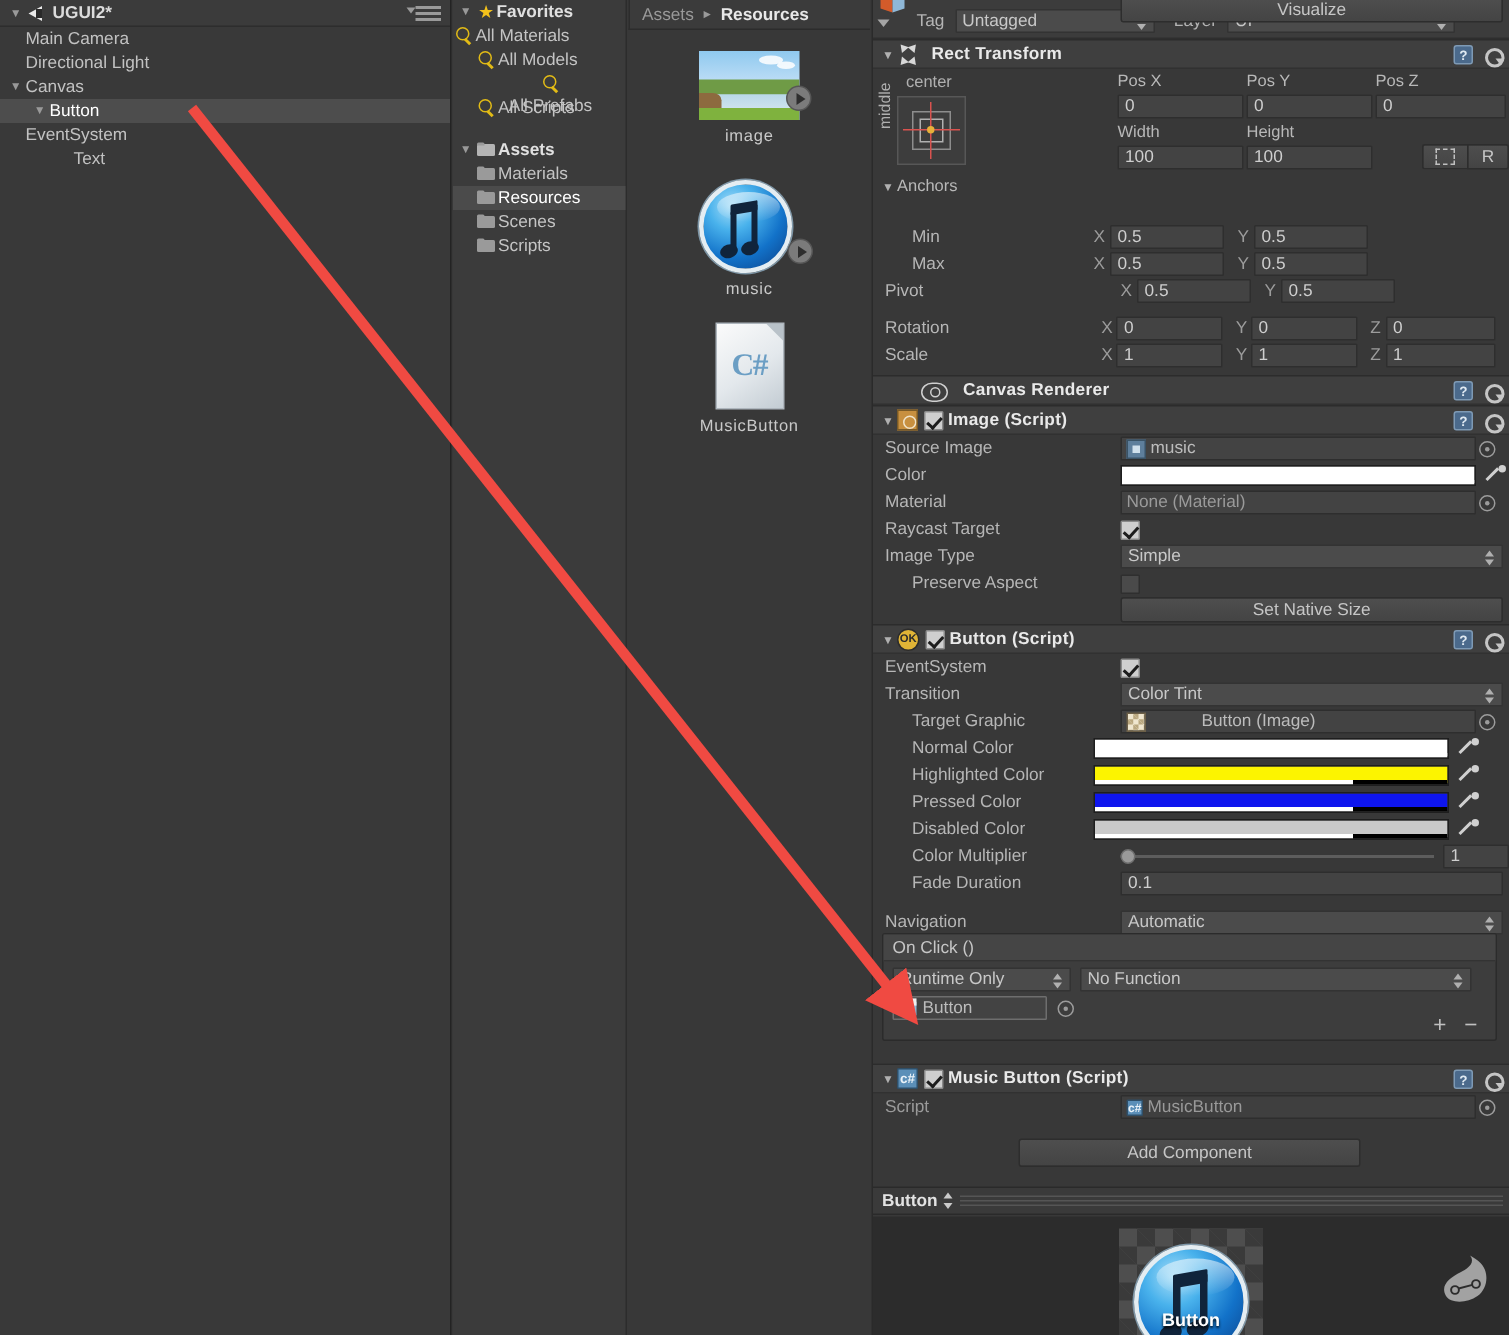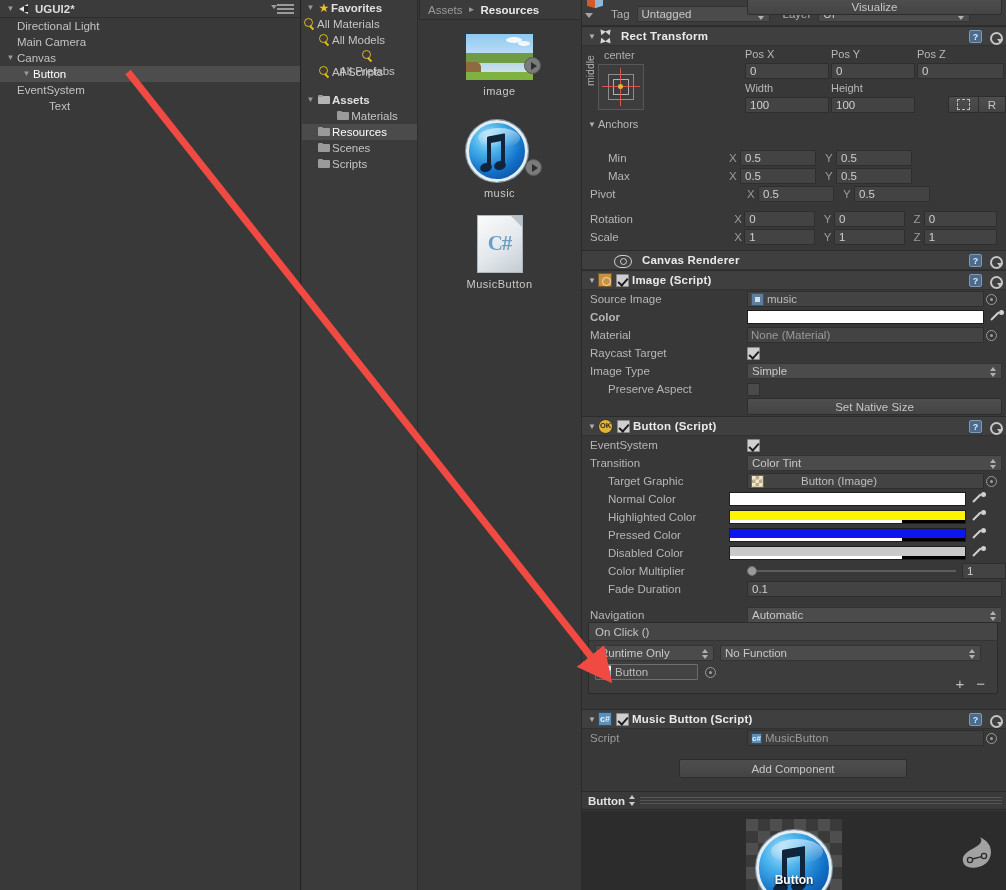--- a/index.html
+++ b/index.html
@@ -519,26 +519,26 @@
         <span class="tick"></span>
           <i></i>
           <i></i>
           <i></i>
       </div>
     </div>
     <div id="hierarchy-list">
         <div class="h-row">
           <span style="display: inline-block; width: 0px;"></span>
           <span class="foldout"></span>
-          <span>Directional Light</span>
+          <span>Main Camera</span>
         </div>
         <div class="h-row">
           <span style="display: inline-block; width: 0px;"></span>
           <span class="foldout"></span>
-          <span>Main Camera</span>
+          <span>Directional Light</span>
         </div>
         <div class="h-row">
           <span style="display: inline-block; width: 0px;"></span>
           <span class="foldout">▼</span>
           <span>Canvas</span>
         </div>
         <div class="h-row selected">
           <span style="display: inline-block; width: 16px;"></span>
           <span class="foldout">▼</span>
           <span>Button</span>
@@ -581,21 +581,21 @@
             <span>All Scripts</span>
           </div>
         </div>
       <div style="height:12px;"></div>
       <div class="p-row" style="padding-left:2px;">
         <span class="foldout">▼</span>
         <span class="folder open"></span>
         <span class="p-head">Assets</span>
       </div>
       <div id="assets-list">
-          <div class="p-row" style="padding-left: 15px; justify-content: center;">
+          <div class="p-row" style="padding-left: 15px;">
             <span class="folder"></span>
             <span>Materials</span>
           </div>
           <div class="p-row selected" style="padding-left: 15px;">
             <span class="folder"></span>
             <span>Resources</span>
           </div>
           <div class="p-row" style="padding-left: 15px;">
             <span class="folder"></span>
             <span>Scenes</span>
@@ -795,21 +795,21 @@
     <div style="position:relative;height:126px;">
       <div class="frow" style="position:absolute;left:8px;top:0;width:100%;">
         <span class="flabel" style="width:157px;">Source Image</span>
         <div class="objfield" style="width:237px;">
           <span class="sprite-mini"></span>
           <span>music</span>
           <span class="dot-btn"></span>
         </div>
       </div>
       <div class="frow" style="position:absolute;left:8px;top:18px;width:100%;">
-        <span class="flabel" style="width:157px;font-weight:bold;">Color</span>
+        <span class="flabel" style="width:157px;">Color</span>
         <div class="swatch" style="width:237px;">
           <span class="main" id="img-color-main" style="background: rgb(255, 255, 255);"></span>
           <span class="alpha">
               <i id="img-color-alpha" style="width: 100%;"></i>
             </span>
         </div>
         <span class="eyedropper" style="margin-left:6px;"></span>
       </div>
       <div class="frow" style="position:absolute;left:8px;top:36px;width:100%;">
         <span class="flabel" style="width:157px;">Material</span>

